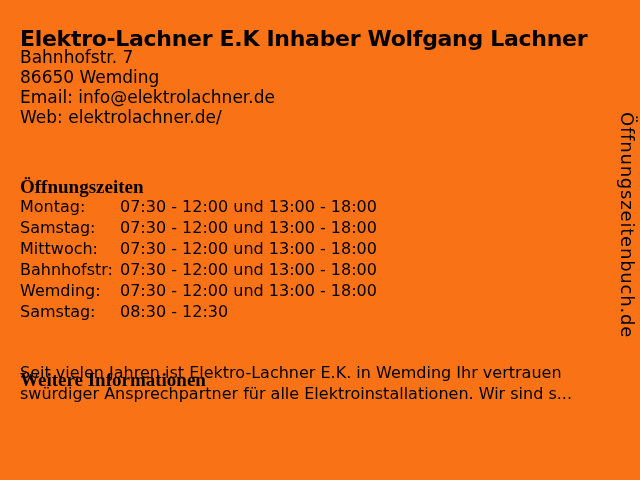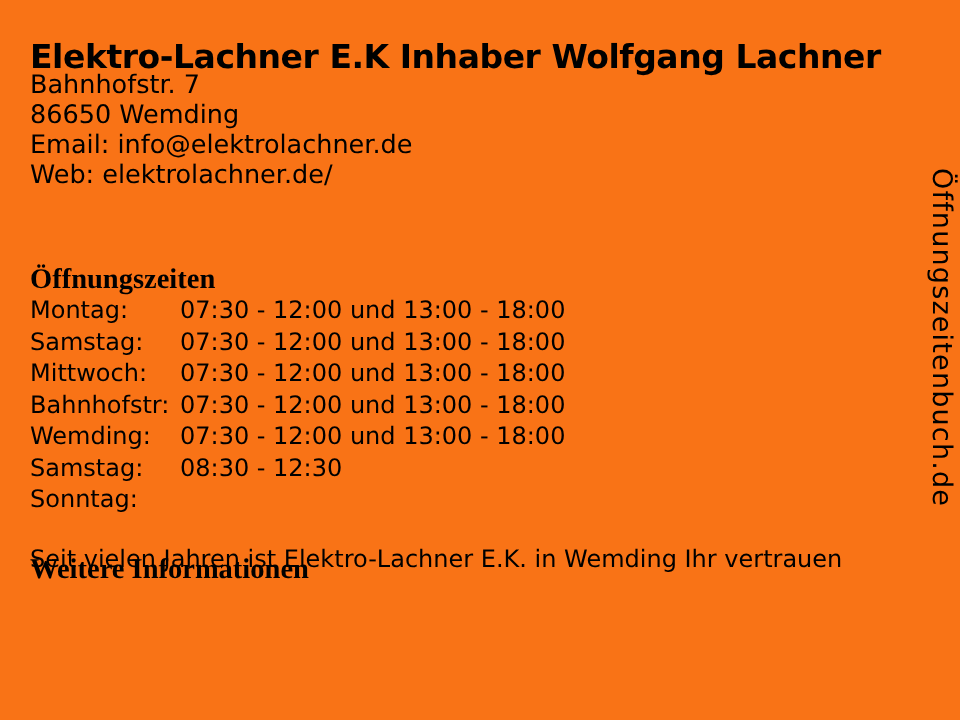--- a/index.html
+++ b/index.html
@@ -110,25 +110,25 @@
     </div>
     <div class="hours-row">
       <span class="hours-day">Wemding:</span>
       <span class="hours-time">07:30 - 12:00 und 13:00 - 18:00</span>
     </div>
     <div class="hours-row">
       <span class="hours-day">Samstag:</span>
       <span class="hours-time">08:30 - 12:30</span>
     </div>
     <div class="hours-row">
-      <span class="hours-day">Sonntag:</span>
     </div>
   </div>
 
   <h2 class="section-heading info-heading">Weitere Informationen</h2>
 
   <div class="info-text">
     <div>Seit vielen Jahren ist Elektro-Lachner E.K. in Wemding Ihr vertrauen</div>
+    <div>swürdiger Ansprechpartner für alle Elektroinstallationen. Wir sind s...</div>
   </div>
 
   <div class="watermark">Öffnungszeitenbuch.de</div>
 
 </div>
 
 </body></html>

